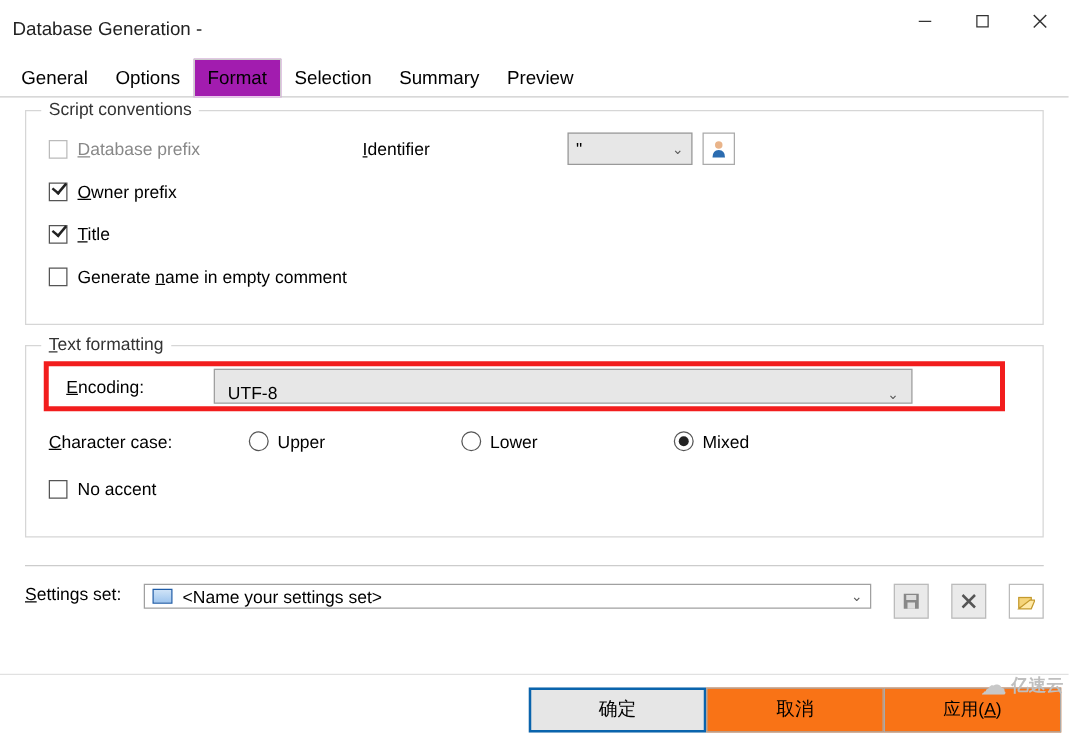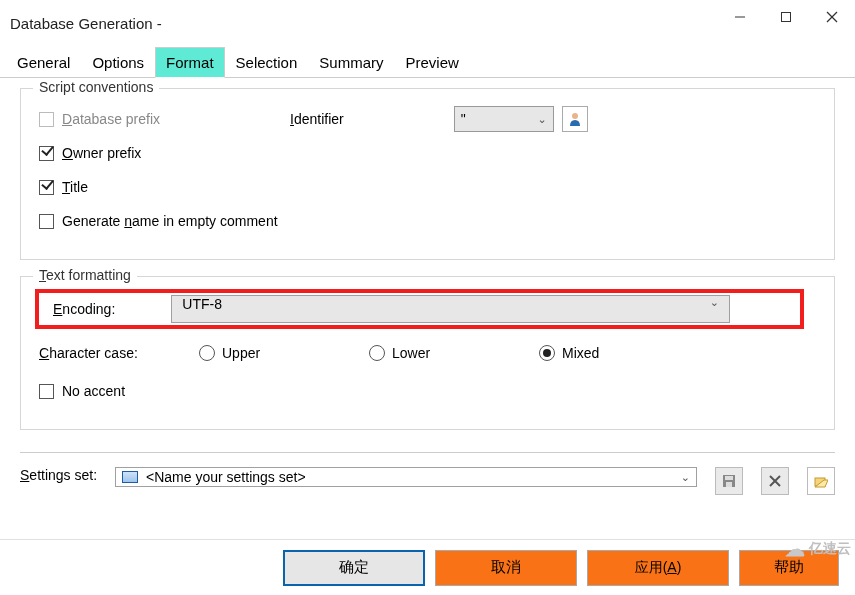--- a/index.html
+++ b/index.html
@@ -3,44 +3,44 @@
 <meta charset="utf-8">
 <style>
 *{box-sizing:border-box;font-family:"Microsoft YaHei","Segoe UI",Tahoma,sans-serif;font-size:14px}
 body{margin:0;background:#fff;width:855px;height:595px;position:relative}
 .titlebar{height:32px;display:flex;align-items:flex-end;padding:0 0 0 10px}
 .title-text{font-size:15px;color:#222}
 .win-controls{margin-left:auto;display:flex}
 .win-btn{width:46px;height:30px;display:flex;align-items:center;justify-content:center;color:#333}
 .tabs{display:flex;padding:14px 0 0 6px;border-bottom:1px solid #ccc}
 .tab{padding:6px 10px;border:1px solid transparent;position:relative;bottom:-1px;cursor:default;font-size:15px}
-.tab.active{border:1px solid #ccc;border-bottom:1px solid #fff;background:#5eead4}
+.tab.active{border:1px solid #ccc;border-bottom:1px solid #fff;background:#a21caf}
 .content{padding:10px 20px 0 20px}
 .fieldset{border:1px solid #d6d6d6;padding:16px 34px 18px 18px;margin-bottom:16px;position:relative}
 .legend{position:absolute;top:-10px;left:12px;background:#fff;padding:0 6px;color:#333}
 .row{display:flex;align-items:center;min-height:28px;margin-bottom:6px}
 .ck{width:15px;height:15px;border:1px solid #555;margin-right:8px;position:relative;display:inline-block}
 .ck.disabled{border-color:#bbb}
 .ck.checked::after{content:"";position:absolute;left:2px;top:-1px;width:9px;height:5px;border-left:2px solid #222;border-bottom:2px solid #222;transform:rotate(-50deg)}
 .ck-label u{text-decoration:underline}
 .disabled .ck-label,.disabled-label{color:#888}
 .id-label{margin-left:130px}
 .combo{border:1px solid #999;background:#e7e7e7;height:26px;display:flex;align-items:center;justify-content:space-between;padding:0 6px;width:100px;margin-left:110px}
 .chev{font-size:11px;color:#555}
 .person-btn{width:26px;height:26px;border:1px solid #aaa;margin-left:8px;display:flex;align-items:center;justify-content:center;background:#fff}
 .radio{width:16px;height:16px;border:1px solid #555;border-radius:50%;margin-right:7px;display:inline-flex;align-items:center;justify-content:center}
 .radio.sel::after{content:"";width:8px;height:8px;background:#222;border-radius:50%}
 .encoding-row{display:flex;align-items:center;height:40px;border:4px solid #f21d1d;margin:-4px -4px 10px -4px;padding:0 0 0 14px}
-.enc-select{flex:1;height:28px;border:1px solid #a0a0a0;background:#e7e7e7;display:flex;align-items:flex-start;padding:0 10px;margin-left:56px;margin-right:70px;justify-content:space-between}
+.enc-select{flex:1;height:28px;border:1px solid #a0a0a0;background:#e7e7e7;display:flex;align-items:flex-end;padding:0 10px;margin-left:56px;margin-right:70px;justify-content:space-between}
 .sep{height:1px;background:#ccc;margin:22px 0 14px 0}
 .settings-row{display:flex;align-items:flex-start;gap:18px}
 .settings-combo{flex:1;border:1px solid #a0a0a0;height:20px;display:flex;align-items:center;padding:0 6px;gap:8px;justify-content:space-between}
 .sq-ico{width:16px;height:12px;border:1px solid #1e5ca8;background:linear-gradient(#cfe3f7,#9ec5ee)}
 .icon-btn{width:28px;height:28px;border:1px solid #bbb;background:#eaeaea;display:flex;align-items:center;justify-content:center;font-size:13px}
-.buttonbar{position:absolute;bottom:0;left:0;right:0;height:56px;border-top:1px solid #e1e1e1;display:flex;align-items:center;justify-content:flex-end;gap:10px;padding-right:16px}
+.buttonbar{position:absolute;bottom:0;left:0;right:0;height:56px;border-top:1px solid #e1e1e1;display:flex;align-items:center;justify-content:flex-end;gap:0;padding-right:6px}
 .btn{width:142px;height:36px;border:1px solid #a9a9a9;background:#f97316;display:flex;align-items:center;justify-content:center;font-size:15px}
 .btn.default{border:2px solid #0a64ad;background:#e6e6e6}
 .watermark{position:absolute;right:4px;bottom:34px;color:#bfbfbf;font-weight:bold;font-size:16px;display:flex;align-items:center;gap:4px}
 .wm-ico{color:#c8c8c8;font-size:20px}
 </style>
 </head>
 <body>
 
 <div class="titlebar">
   <span class="title-text">Database Generation -</span>
@@ -176,19 +176,18 @@
   </div>
 
 </div>
 
 <div class="buttonbar">
   <div class="btn default">确定</div>
   <div class="btn">取消</div>
   <div class="btn">
       <span>应用(<u>A</u>)</span>
     </div>
-  <div class="btn" style="width:100px">帮助</div>
 </div>
 
 <div class="watermark">
   <span class="wm-ico">☁</span>
   <span>亿速云</span>
 </div>
 
 </body></html>

